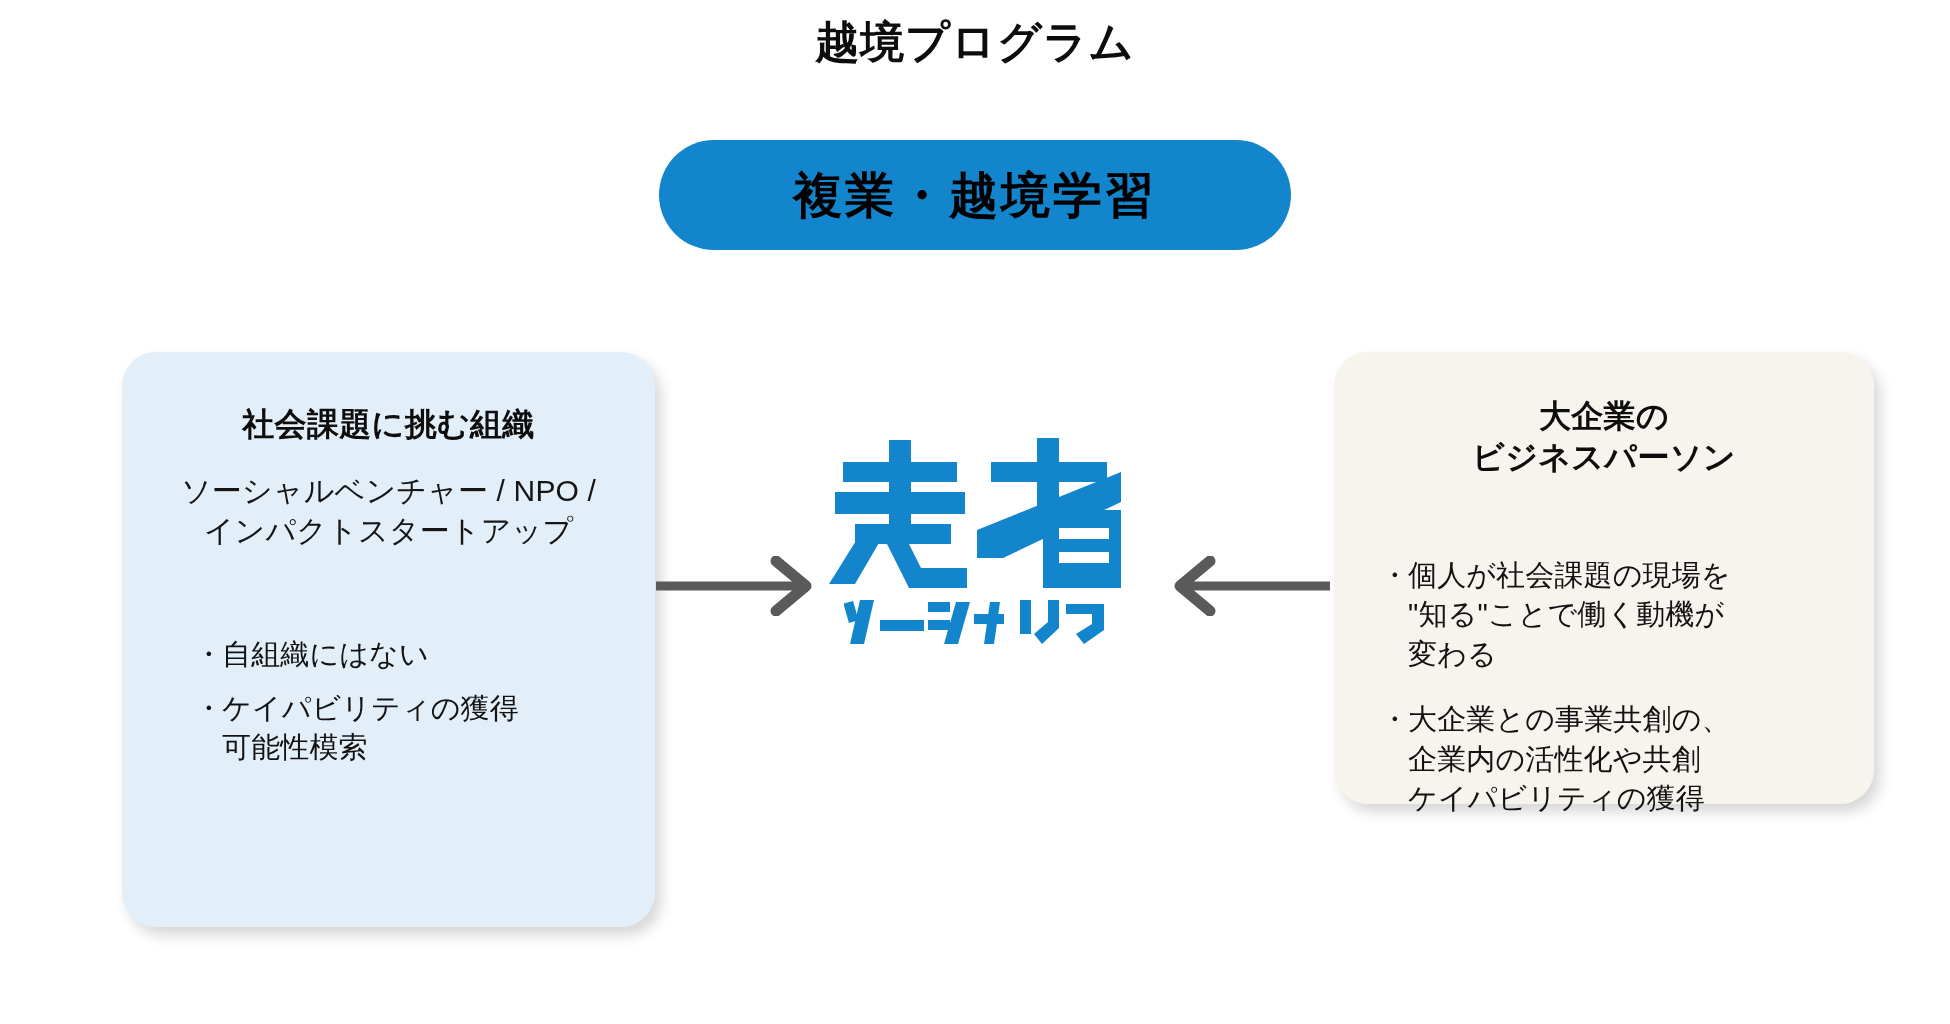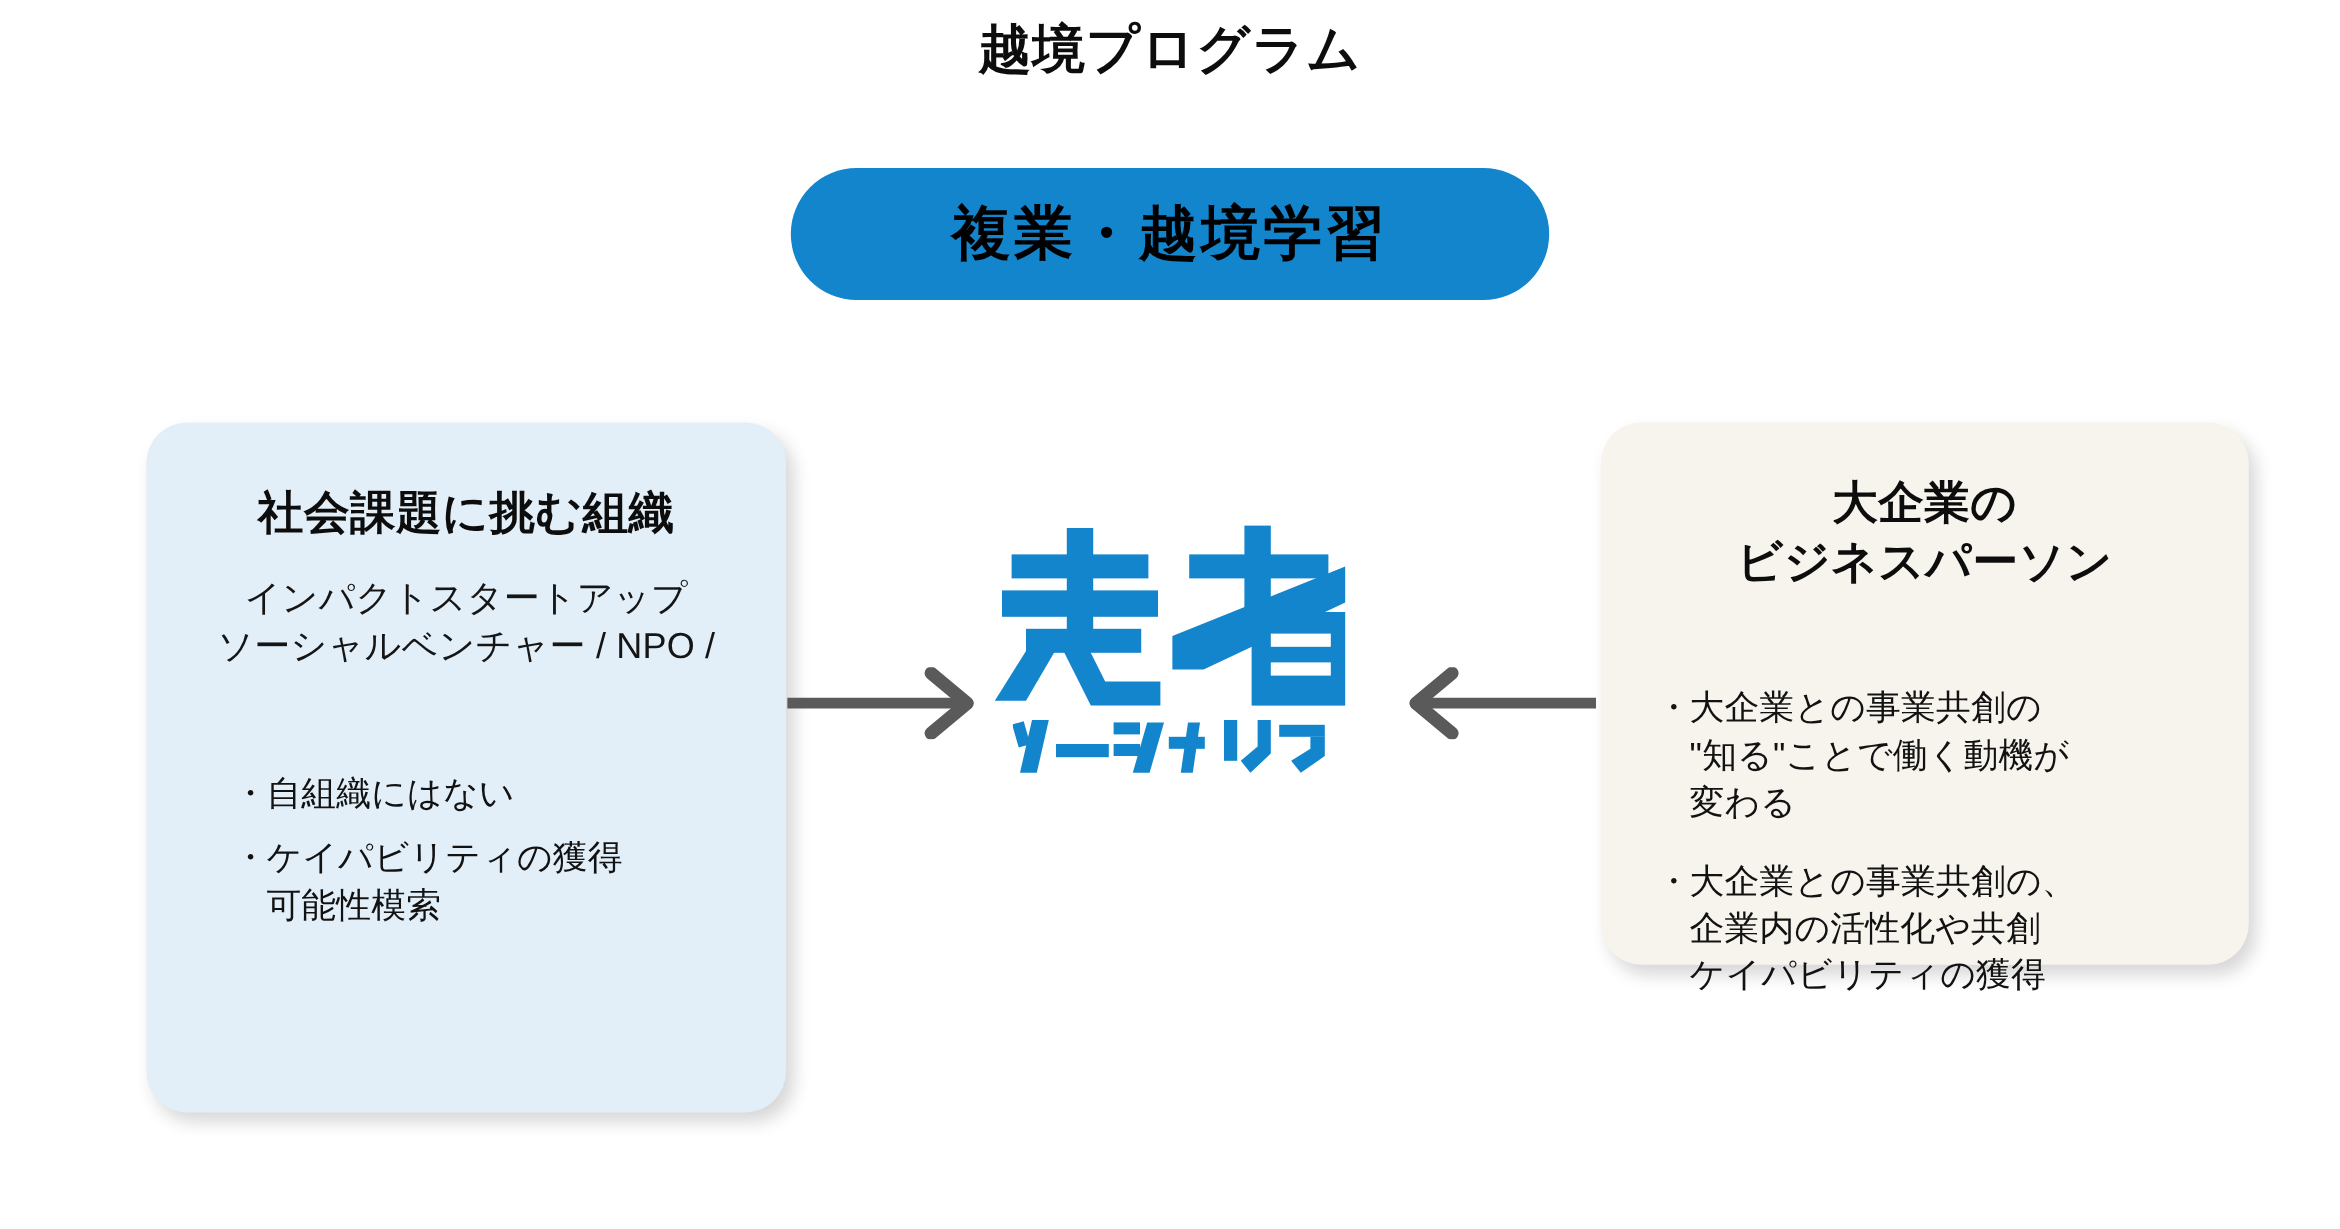--- a/index.html
+++ b/index.html
@@ -80,21 +80,21 @@
     left: 1334px;
     top: 352px;
     width: 540px;
     height: 452px;
     background: #f7f4ee;
     padding: 44px 26px 0 26px;
   }
 
   .card-title {
     text-align: center;
-    font-size: 38px;
+    font-size: 32px;
     font-weight: 700;
     line-height: 1.28;
     color: #0d0d0d;
     letter-spacing: 0.01em;
   }
   .card-subtitle {
     margin-top: 26px;
     text-align: center;
     font-size: 30px;
     font-weight: 400;
@@ -167,22 +167,22 @@
   <div class="page-title">越境プログラム</div>
 
   <div class="pill">
     <span class="pill-label">複業・越境学習</span>
   </div>
 
   <div class="card card-left">
     <div class="card-title">社会課題に挑む組織</div>
 
     <div class="card-subtitle">
+      <div>ソーシャルベンチャー / NPO /</div>
       <div>インパクトスタートアップ</div>
-      <div>ソーシャルベンチャー / NPO /</div>
     </div>
 
     <ul class="bullet-list left-bullets">
       <li class="bullet-item">
         <span class="dot">・</span>
         <span>自組織にはない</span><br>
       </li>
       <li class="bullet-item">
         <span class="dot">・</span>
         <span>ケイパビリティの獲得</span><br>
@@ -193,21 +193,21 @@
 
   <div class="card card-right">
     <div class="card-title">
       <div>大企業の</div>
       <div>ビジネスパーソン</div>
     </div>
 
     <ul class="bullet-list right-bullets">
       <li class="bullet-item">
         <span class="dot">・</span>
-        <span>大企業との事業共創の</span><br>
+        <span>個人が社会課題の現場を</span><br>
         <span>"知る"ことで働く動機が</span><br>
         <span>変わる</span>
       </li>
       <li class="bullet-item">
         <span class="dot">・</span>
         <span>大企業との事業共創の、</span><br>
         <span>企業内の活性化や共創</span><br>
         <span>ケイパビリティの獲得</span>
       </li>
     </ul>

